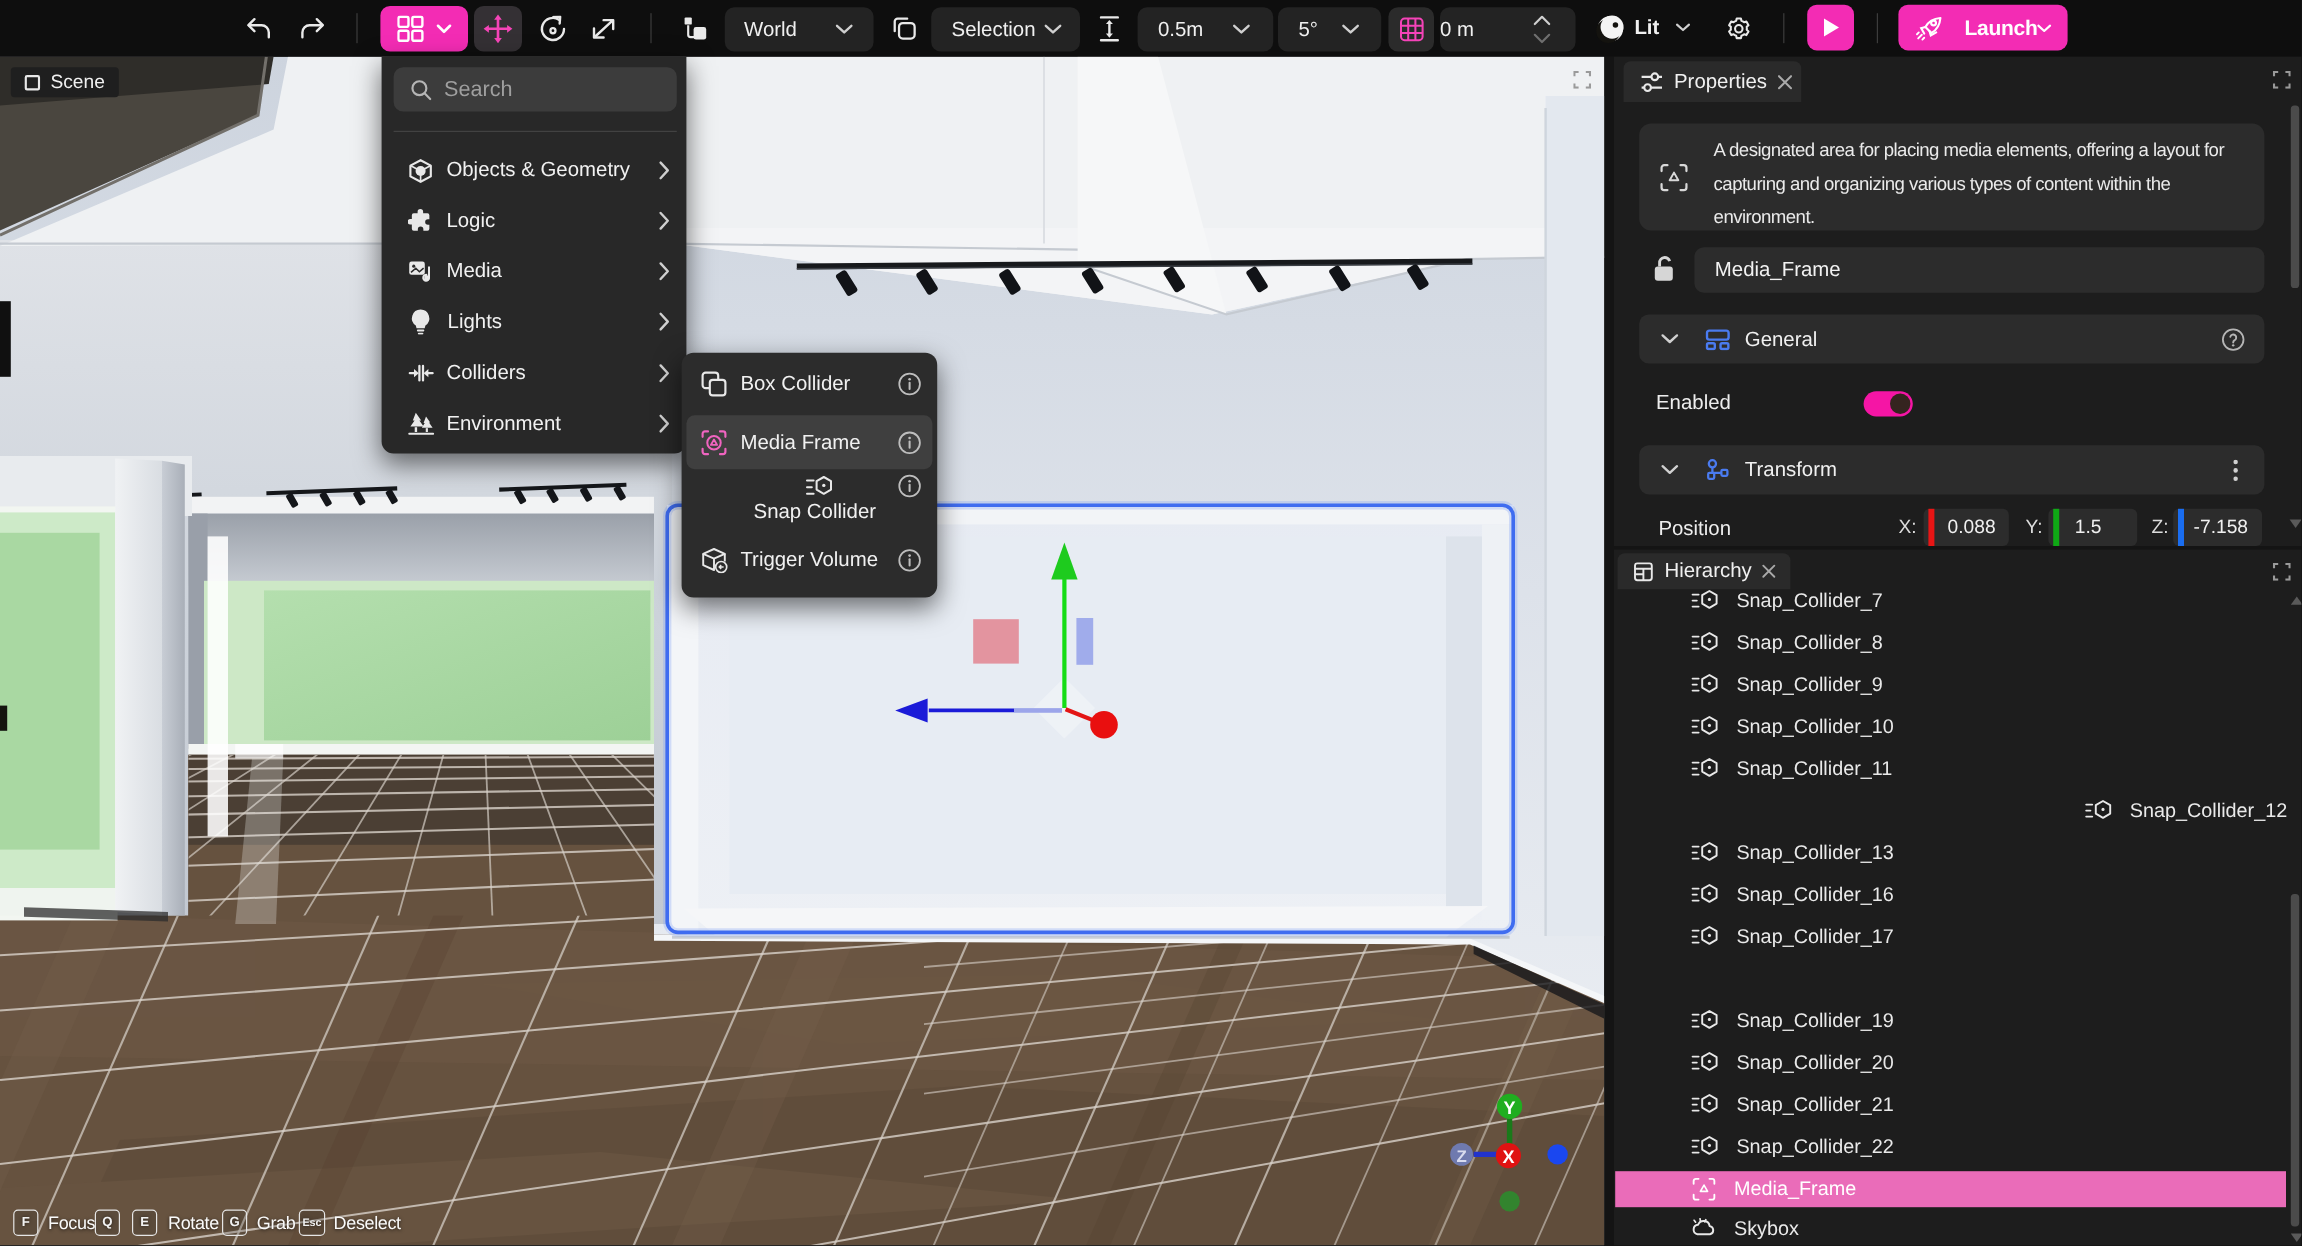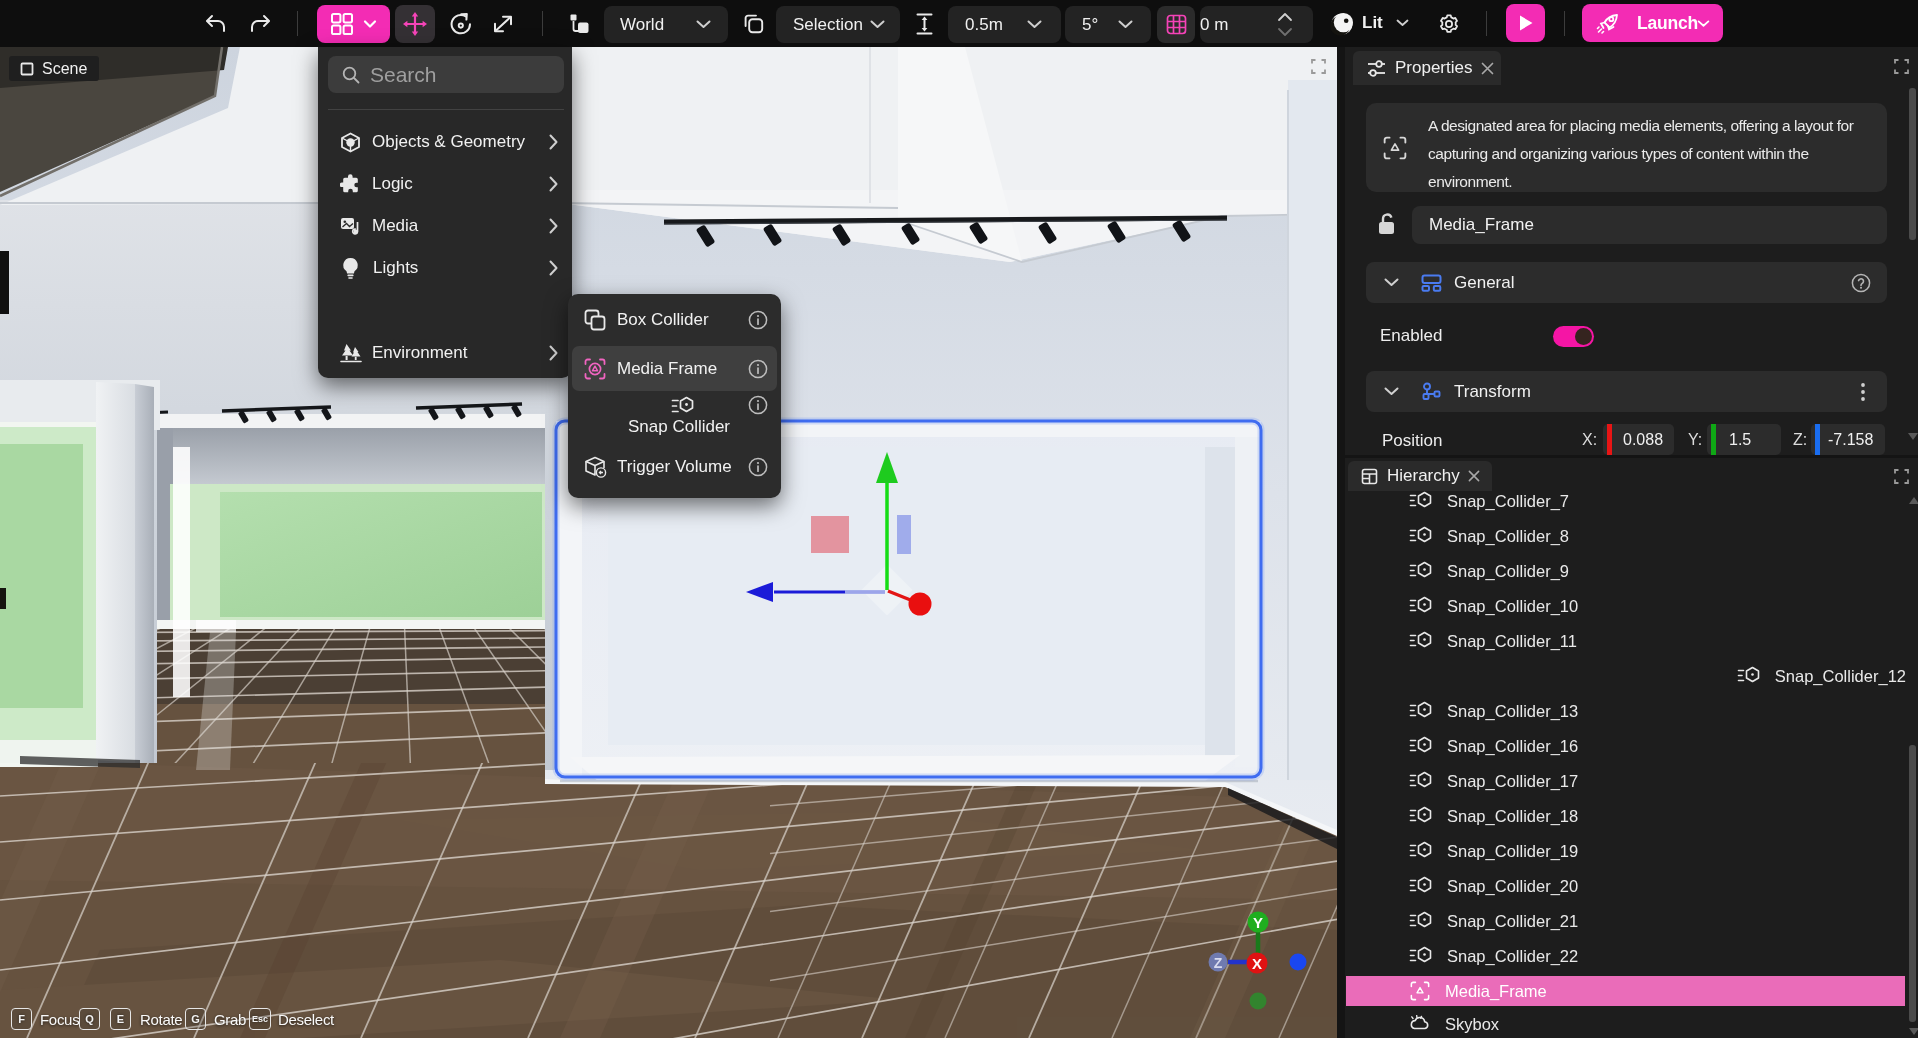--- a/index.html
+++ b/index.html
@@ -499,21 +499,21 @@
         </svg>
     </div>
   </div>
   <div id="menu">
 
     <div class="abs" style="left:10px;top:9px;width:236px;height:37px;background:#3c3c3c;border-radius:8px;display:flex;align-items:center;">
       <svg style="margin-left:14px" width="18" height="18" viewBox="0 0 18 18">
         <circle cx="7.5" cy="7.5" r="5.8" fill="none" stroke="#b5b5b5" stroke-width="1.8"></circle>
         <path d="M12 12 L16.5 16.5" stroke="#b5b5b5" stroke-width="1.8" stroke-linecap="round"></path>
       </svg>
-      <span style="color:#9f9f9f;font-size:21px;margin-left:10px;">Search</span>
+      <span style="color:#9f9f9f;font-size:18px;margin-left:10px;">Search</span>
     </div>
     <div class="abs" style="left:10px;top:61.5px;width:236px;height:1px;background:#424242;"></div>
     <div class="mitem" style="top:74px;">
       <svg style="margin-left:22px" width="21" height="21" viewBox="0 0 21 21">
         <path d="M10.5 1.5 L19 6 V15 L10.5 19.5 L2 15 V6 Z" fill="none" stroke="#e8e8e8" stroke-width="1.8" stroke-linejoin="round"></path>
         <circle cx="10.5" cy="10.5" r="4.2" fill="#e8e8e8"></circle>
         <path d="M2 6 L10.5 10.5 L19 6 M10.5 10.5 V19.5" fill="none" stroke="#e8e8e8" stroke-width="1.4"></path>
       </svg>
       <span style="margin-left:11px;">Objects &amp; Geometry</span>
       <svg style="position:absolute;right:14px" width="9" height="16" viewBox="0 0 9 16">
@@ -542,20 +542,36 @@
           <path d="M1.5 1.5 L7.5 8 L1.5 14.5" fill="none" stroke="#cfcfcf" stroke-width="2" stroke-linecap="round" stroke-linejoin="round"></path>
         </svg>
     </div>
     <div class="mitem" style="top:200px;">
       <svg style="margin-left:23px" width="19" height="22" viewBox="0 0 19 22">
         <path d="M9.5 1 a7.2 7.2 0 0 1 4 13.2 l-0.6 2.3 h-6.8 l-0.6 -2.3 a7.2 7.2 0 0 1 4 -13.2 Z" fill="#e8e8e8"></path>
         <rect x="6.4" y="17.6" width="6.2" height="1.7" rx="0.8" fill="#e8e8e8"></rect>
         <rect x="7.2" y="20.2" width="4.6" height="1.6" rx="0.8" fill="#e8e8e8"></rect>
       </svg>
       <span style="margin-left:13px;">Lights</span>
+      <svg style="position:absolute;right:14px" width="9" height="16" viewBox="0 0 9 16">
+          <path d="M1.5 1.5 L7.5 8 L1.5 14.5" fill="none" stroke="#cfcfcf" stroke-width="2" stroke-linecap="round" stroke-linejoin="round"></path>
+        </svg>
+    </div>
+    <div class="mitem" style="top:243px;">
+      <svg style="margin-left:22px" width="22" height="16" viewBox="0 0 22 16">
+        <g stroke="#e8e8e8" stroke-width="1.9" stroke-linecap="round">
+          <path d="M1.5 8 H6.5"></path>
+            <path d="M15.5 8 H20.5"></path>
+          <path d="M9.5 2 V14"></path>
+            <path d="M12.5 2 V14"></path>
+        </g>
+        <polygon points="5,4.6 9,8 5,11.4" fill="#e8e8e8"></polygon>
+        <polygon points="17,4.6 13,8 17,11.4" fill="#e8e8e8"></polygon>
+      </svg>
+      <span style="margin-left:10px;">Colliders</span>
       <svg style="position:absolute;right:14px" width="9" height="16" viewBox="0 0 9 16">
           <path d="M1.5 1.5 L7.5 8 L1.5 14.5" fill="none" stroke="#cfcfcf" stroke-width="2" stroke-linecap="round" stroke-linejoin="round"></path>
         </svg>
     </div>
     <div class="mitem" style="top:285px;">
       <svg style="margin-left:22px" width="22" height="20" viewBox="0 0 22 20">
         <path d="M6.5 1 L11 7.5 H9.5 L13 12.5 H2 L5.5 7.5 H4 Z" fill="#e8e8e8"></path>
         <path d="M15 4 L18.5 9 H17.5 L20.5 13.5 H11.5 L14 9.5 H13 Z" fill="#e8e8e8"></path>
         <rect x="5.6" y="13" width="2" height="4" fill="#e8e8e8"></rect>
         <rect x="14.8" y="13.8" width="1.8" height="3.2" fill="#e8e8e8"></rect>
@@ -848,32 +864,20 @@
         <g stroke="#e8e8e8" stroke-width="1.6" stroke-linecap="round">
             <path d="M1.5 4.5 H6.5"></path>
             <path d="M1.5 9.5 H5"></path>
             <path d="M1.5 14.5 H6.5"></path>
           </g>
         <path d="M15.5 1.5 L21.5 5 V12 L15.5 15.5 L9.5 12 V5 Z" fill="none" stroke="#e8e8e8" stroke-width="1.6" stroke-linejoin="round"></path>
         <circle cx="15.5" cy="8.5" r="1.3" fill="#e8e8e8"></circle>
       </svg>
       <span style="margin-left:14px;">Snap_Collider_17</span>
     </div>
-    <div class="hrow" style="top:343px;">
-      <svg style="margin-left:63px" width="24" height="20" viewBox="0 0 24 20">
-        <g stroke="#e8e8e8" stroke-width="1.6" stroke-linecap="round">
-            <path d="M1.5 4.5 H6.5"></path>
-            <path d="M1.5 9.5 H5"></path>
-            <path d="M1.5 14.5 H6.5"></path>
-          </g>
-        <path d="M15.5 1.5 L21.5 5 V12 L15.5 15.5 L9.5 12 V5 Z" fill="none" stroke="#e8e8e8" stroke-width="1.6" stroke-linejoin="round"></path>
-        <circle cx="15.5" cy="8.5" r="1.3" fill="#e8e8e8"></circle>
-      </svg>
-      <span style="margin-left:14px;">Snap_Collider_18</span>
-    </div>
     <div class="hrow" style="top:378px;">
       <svg style="margin-left:63px" width="24" height="20" viewBox="0 0 24 20">
         <g stroke="#e8e8e8" stroke-width="1.6" stroke-linecap="round">
             <path d="M1.5 4.5 H6.5"></path>
             <path d="M1.5 9.5 H5"></path>
             <path d="M1.5 14.5 H6.5"></path>
           </g>
         <path d="M15.5 1.5 L21.5 5 V12 L15.5 15.5 L9.5 12 V5 Z" fill="none" stroke="#e8e8e8" stroke-width="1.6" stroke-linejoin="round"></path>
         <circle cx="15.5" cy="8.5" r="1.3" fill="#e8e8e8"></circle>
       </svg>

